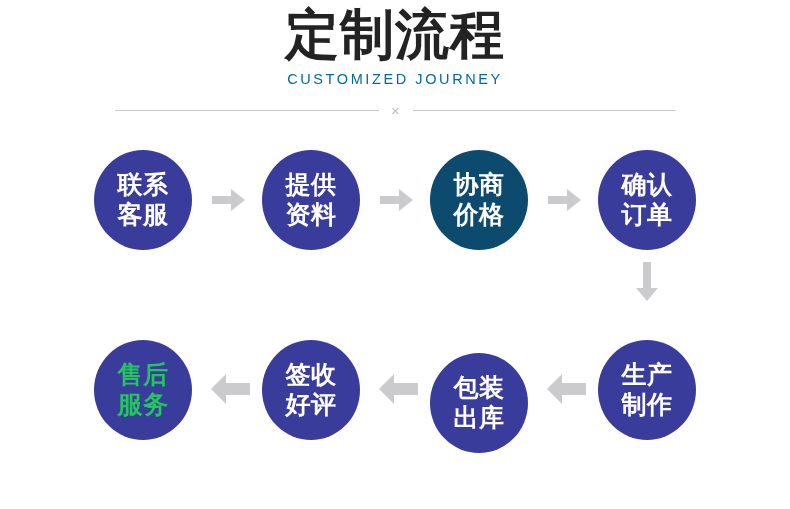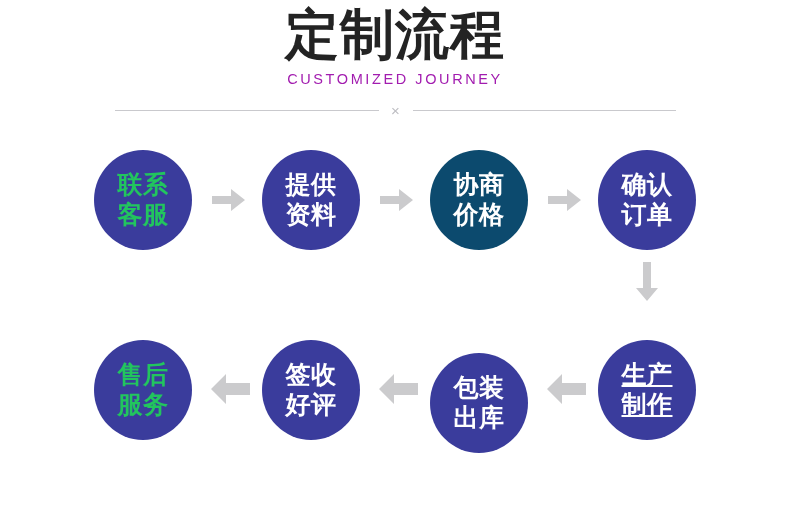--- a/index.html
+++ b/index.html
@@ -129,30 +129,30 @@
   .a5 { left: 378px; top: 372px; }
   .a6 { left: 210px; top: 372px; }
 </style>
 </head>
 <body>
 
 <div class="page" style="background: rgb(255, 255, 255);">
 
   <div class="header">
     <div class="page-title" style="color: rgb(35, 35, 35);">定制流程</div>
-    <div class="page-subtitle" style="color: #a21caf;">CUSTOMIZED JOURNEY</div>
+    <div class="page-subtitle" style="color: #0369a1;">CUSTOMIZED JOURNEY</div>
   </div>
 
   <div class="divider">
     <span class="divider-line" style="background: rgb(201, 201, 205);"></span>
     <span class="divider-x">×</span>
     <span class="divider-line" style="background: rgb(201, 201, 205);"></span>
   </div>
 
-  <div class="node n1" style="background: rgb(58, 60, 156); color: #22c55e;">
+  <div class="node n1" style="background: rgb(58, 60, 156); color: #ffffff;">
     <span class="line">联系</span>
     <span class="line">客服</span>
   </div>
 
   <div class="arrow a1">
     <svg width="34" height="28" viewBox="0 0 34 28" aria-hidden="true">
       <path d="M0 10 H19 V3 L33 14 L19 25 V18 H0 Z" fill="#cbcbcd"></path>
     </svg>
   </div>
 
@@ -182,21 +182,21 @@
     <span class="line">确认</span>
     <span class="line">订单</span>
   </div>
 
   <div class="arrow a-down">
     <svg width="30" height="40" viewBox="0 0 30 40" aria-hidden="true">
       <path d="M11 0 H19 V26 H26 L15 39 L4 26 H11 Z" fill="#cbcbcd"></path>
     </svg>
   </div>
 
-  <div class="node n5" style="background: rgb(58, 60, 156); color: rgb(255, 255, 255); text-decoration: underline;">
+  <div class="node n5" style="background: rgb(58, 60, 156); color: rgb(255, 255, 255);">
     <span class="line">生产</span>
     <span class="line">制作</span>
   </div>
 
   <div class="arrow a4">
     <svg width="40" height="34" viewBox="0 0 40 34" aria-hidden="true">
       <path d="M40 11 H16 V2 L1 17 L16 32 V23 H40 Z" fill="#cbcbcd"></path>
     </svg>
   </div>
 

